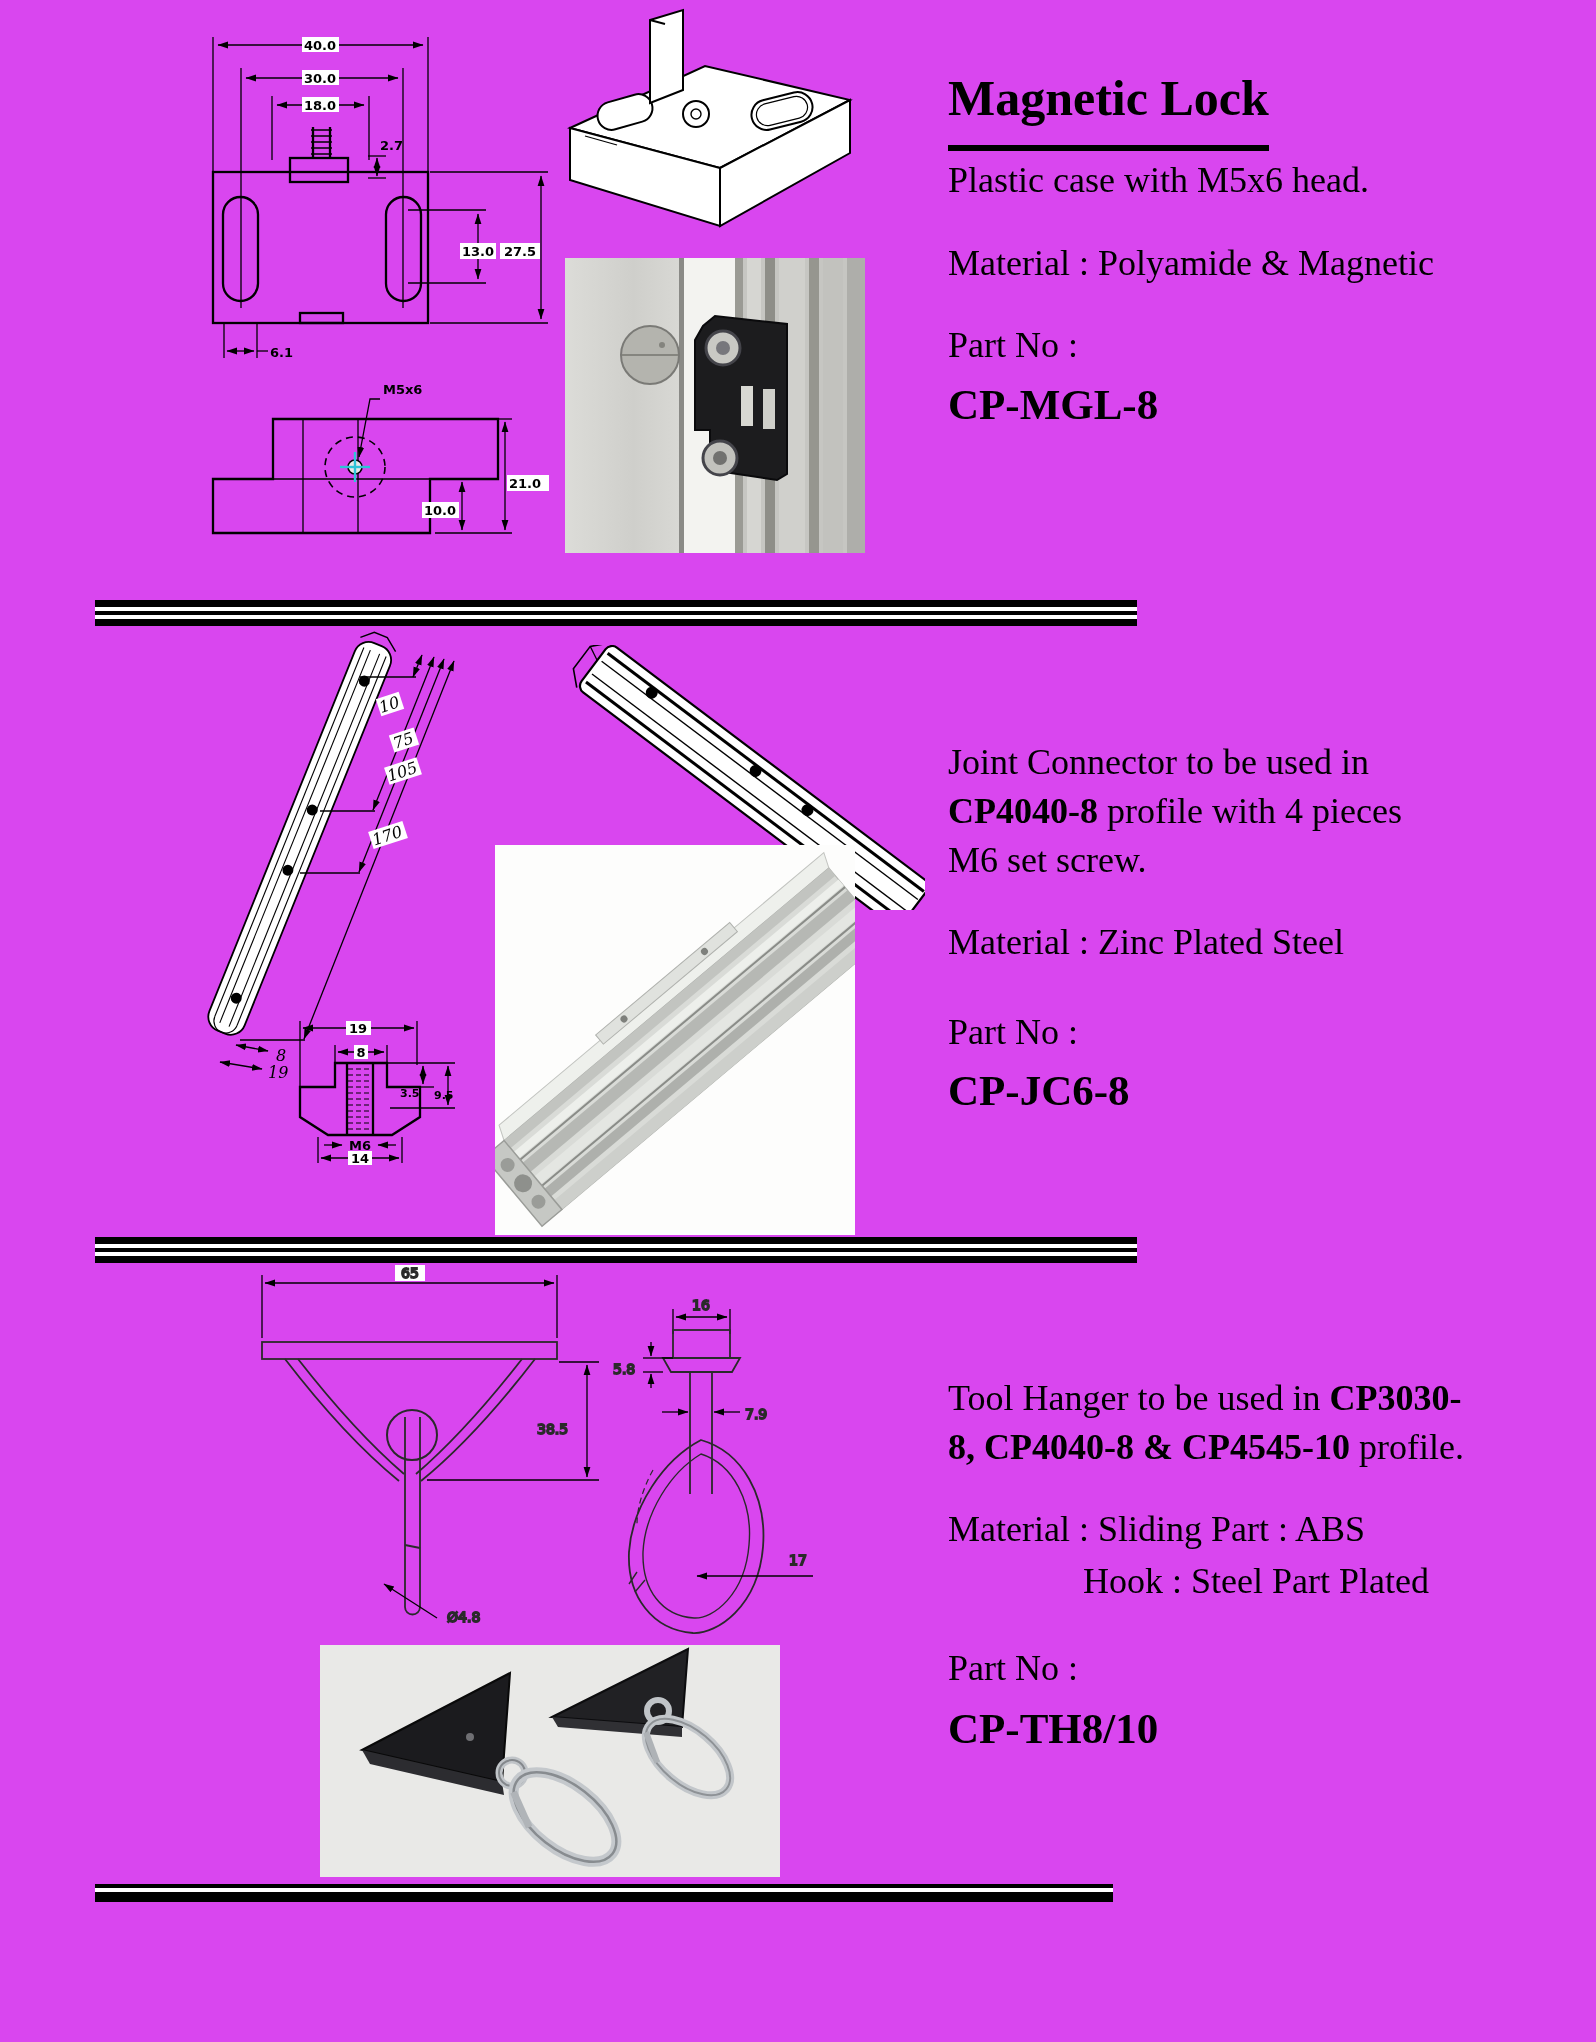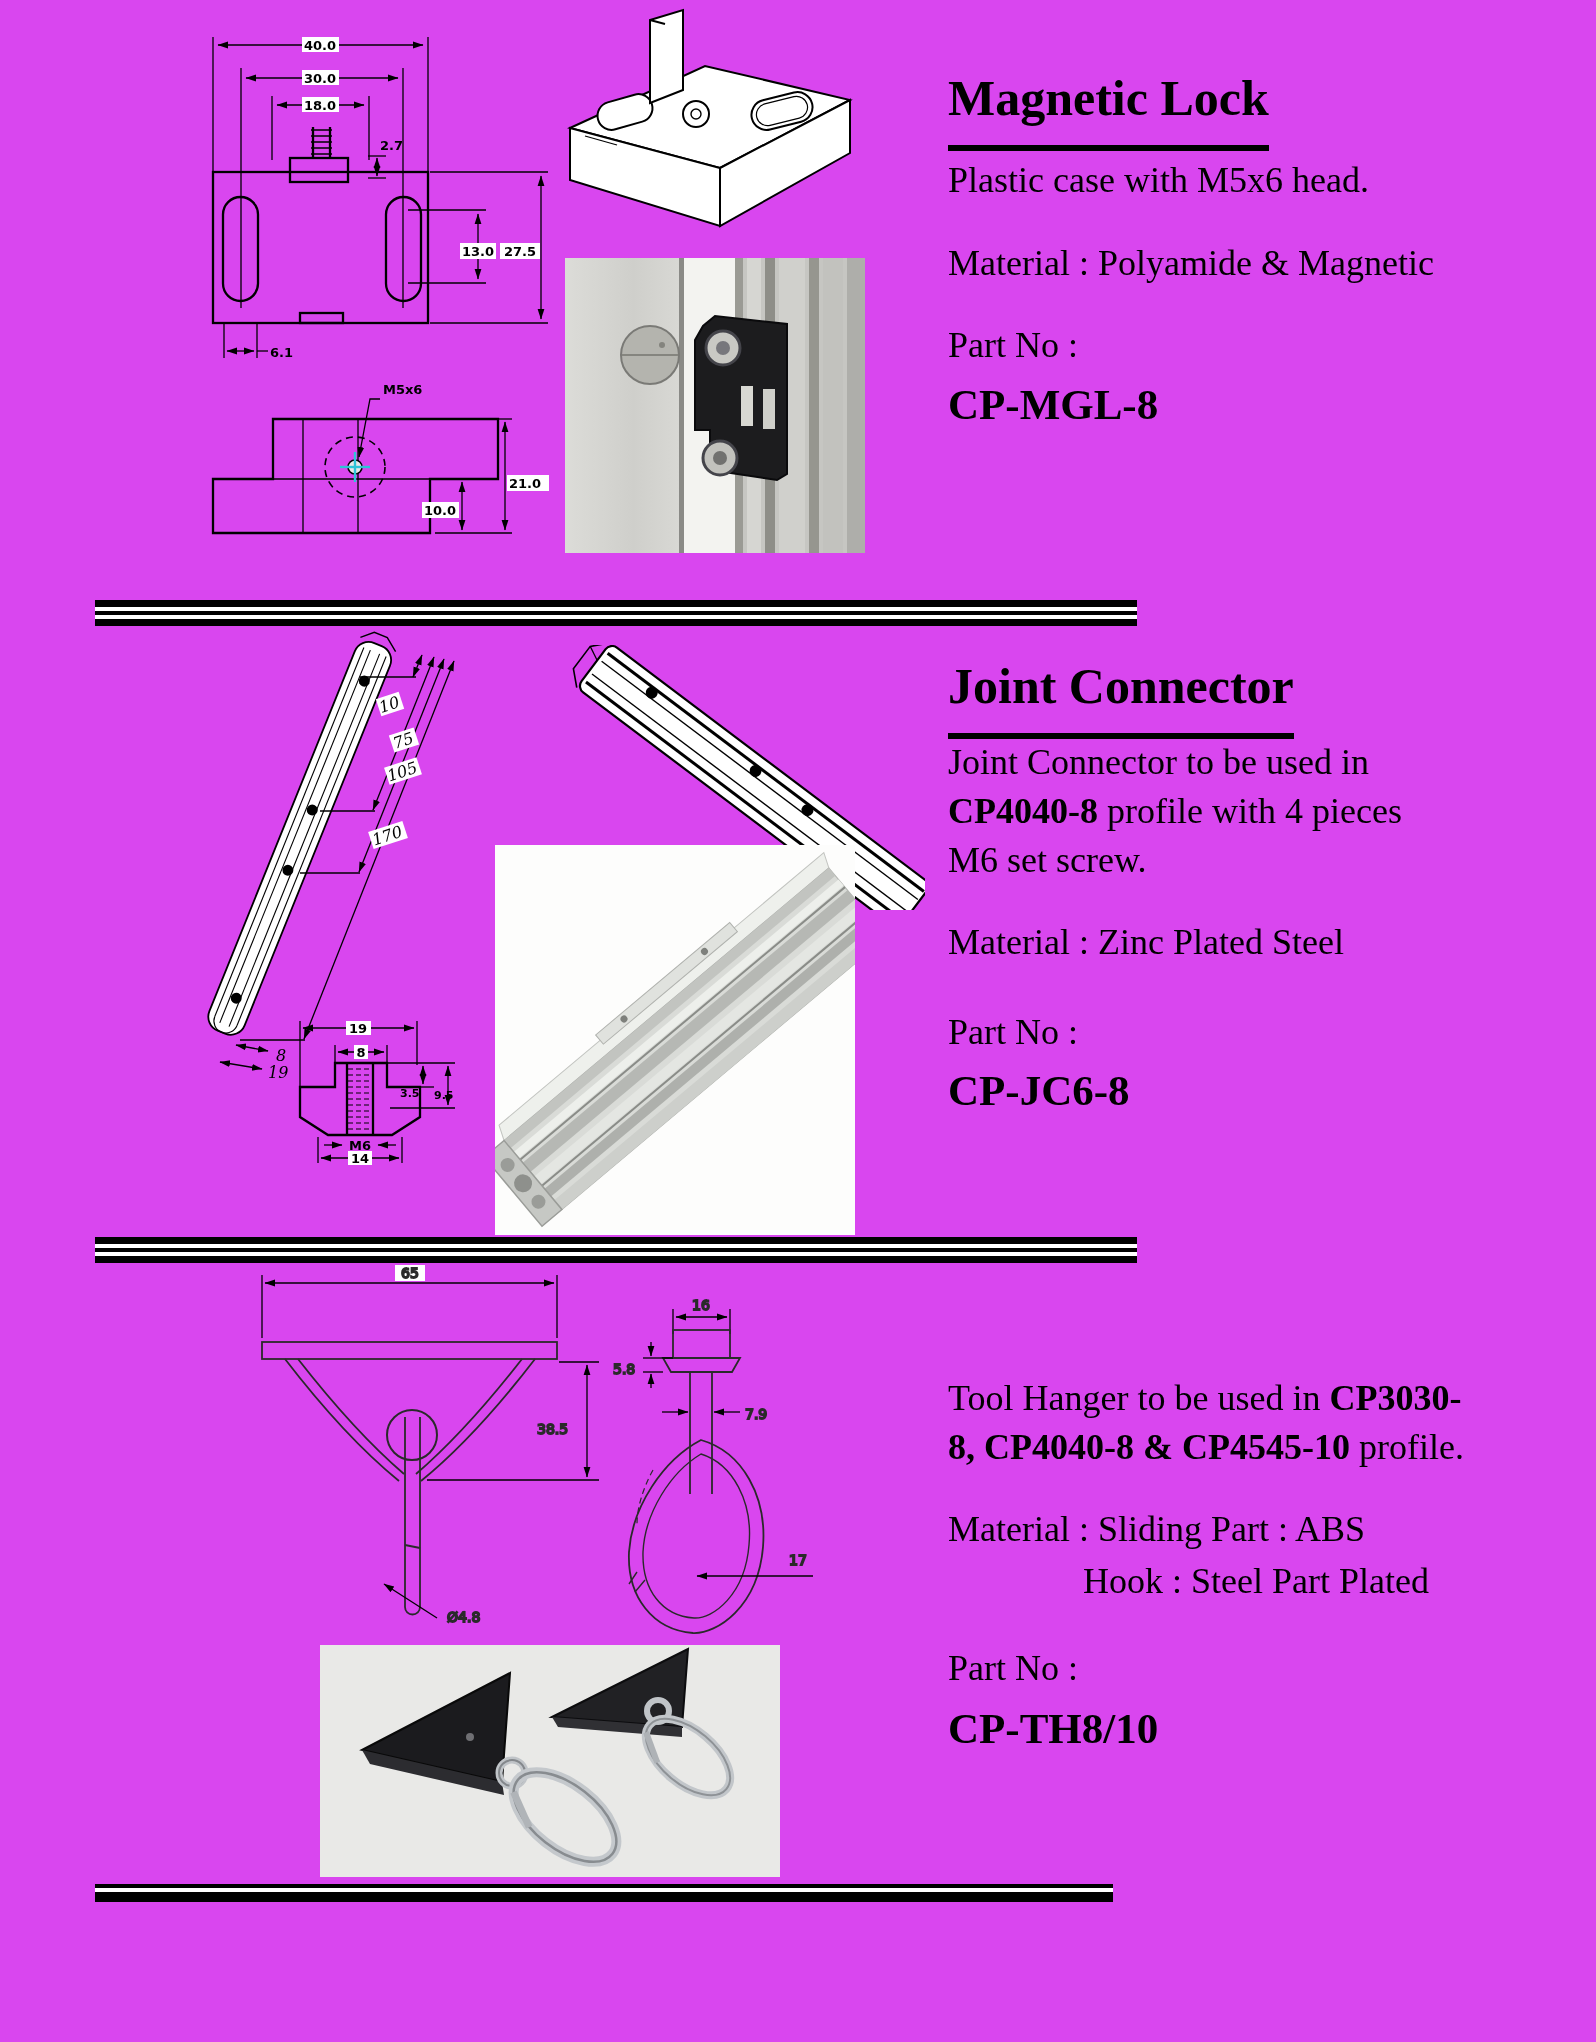--- a/index.html
+++ b/index.html
@@ -315,21 +315,20 @@
     <line x1="0" y1="-20" x2="424" y2="-20" stroke="#8a8c88" stroke-width="2"></line>
     <line x1="0" y1="14" x2="424" y2="14" stroke="#8a8c88" stroke-width="2"></line>
     <polygon points="-26,-45 0,-45 0,45 -26,45" fill="#c6c8c4" stroke="#9a9c98" stroke-width="1.5"></polygon>
     <circle cx="-13" cy="-24" r="7" fill="#9a9c98"></circle>
     <circle cx="-13" cy="24" r="7" fill="#9a9c98"></circle>
     <circle cx="-13" cy="0" r="9" fill="#8e908c"></circle>
   </g>
 </svg>
 
 <div class="col" style="top:660px;">
-  <div class="title">Joint Connector</div>
   <div class="body abs" style="left:0;top:78px;width:640px;">
     <span>Joint Connector to be used in</span><br>
     <b>CP4040-8</b><span> profile with 4 pieces</span><br>
     <span>M6 set screw.</span>
   </div>
   <div class="body abs" style="left:0;top:258px;width:640px;">Material : Zinc Plated Steel</div>
   <div class="body abs" style="left:0;top:348px;width:640px;">Part No :</div>
   <div class="partno abs" style="left:0;top:406px;width:640px;">CP-JC6-8</div>
 </div>
 

